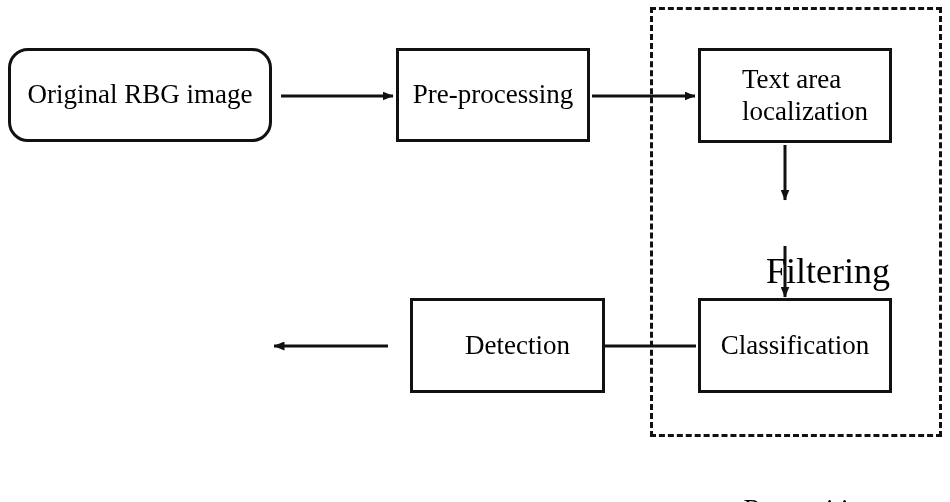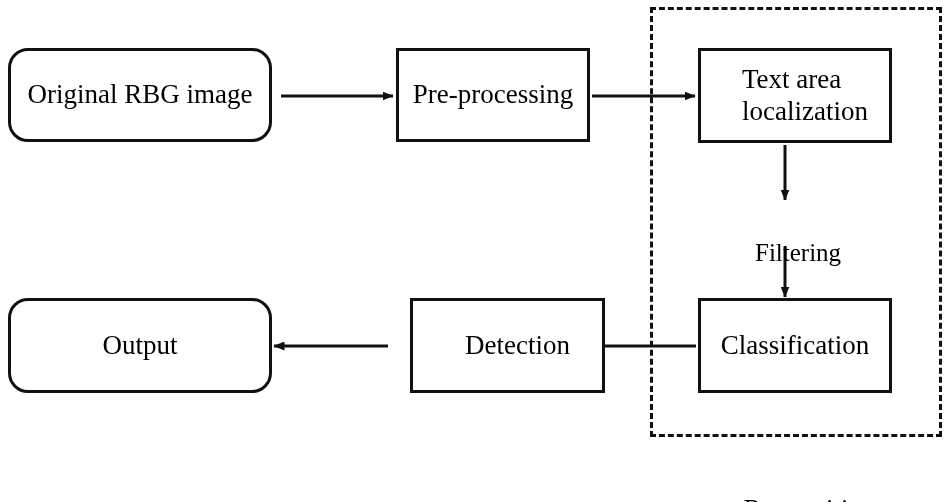--- a/index.html
+++ b/index.html
@@ -46,21 +46,21 @@
     padding-left: 20px;
   }
   .node.rect.center {
     justify-content: center;
     text-align: center;
     padding-left: 0;
   }
   .free-label {
     position: absolute;
     color: #000000;
-    font-size: 25px;
+    font-size: 36px;
     line-height: 1.18;
     white-space: pre;
     z-index: 2;
   }
   .caption {
     position: absolute;
     color: #000000;
     font-size: 27px;
     line-height: 1.18;
     white-space: pre;
@@ -117,23 +117,20 @@
   </div>
 
   <div class="node rect center" style="left:698px; top:298px; width:194px; height:95px;align-items:center;">
     <span>Classification</span>
   </div>
 
   <div class="node rect" style="left:410px; top:298px; width:195px; height:95px;">
     <span>Detection</span>
   </div>
 
-  <div class="node rounded" style="left:8px; top:298px; width:264px; height:95px;">
-    <span>Output</span>
-  </div>
 
   <div class="free-label" style="left:730px; top:208px; width:110px; text-align:center;">
     <span>Filtering</span>
   </div>
 
   <div class="caption" style="left:650px; top:462px; width:292px; text-align:center;">
     <span>Recognition</span>
   </div>
 
 </div>

